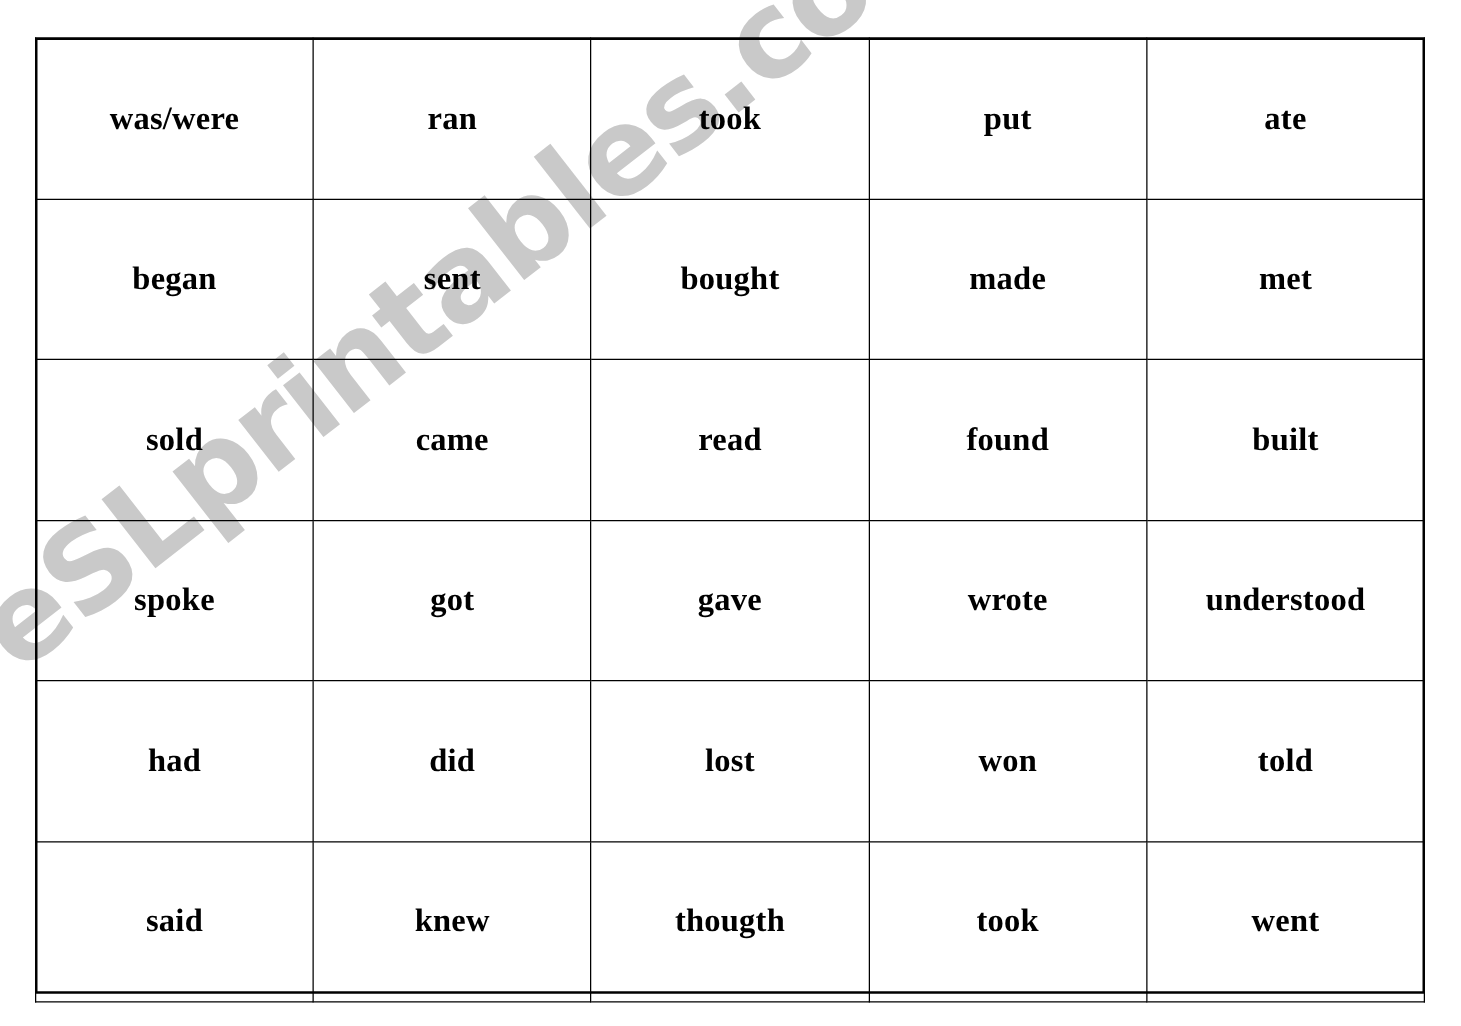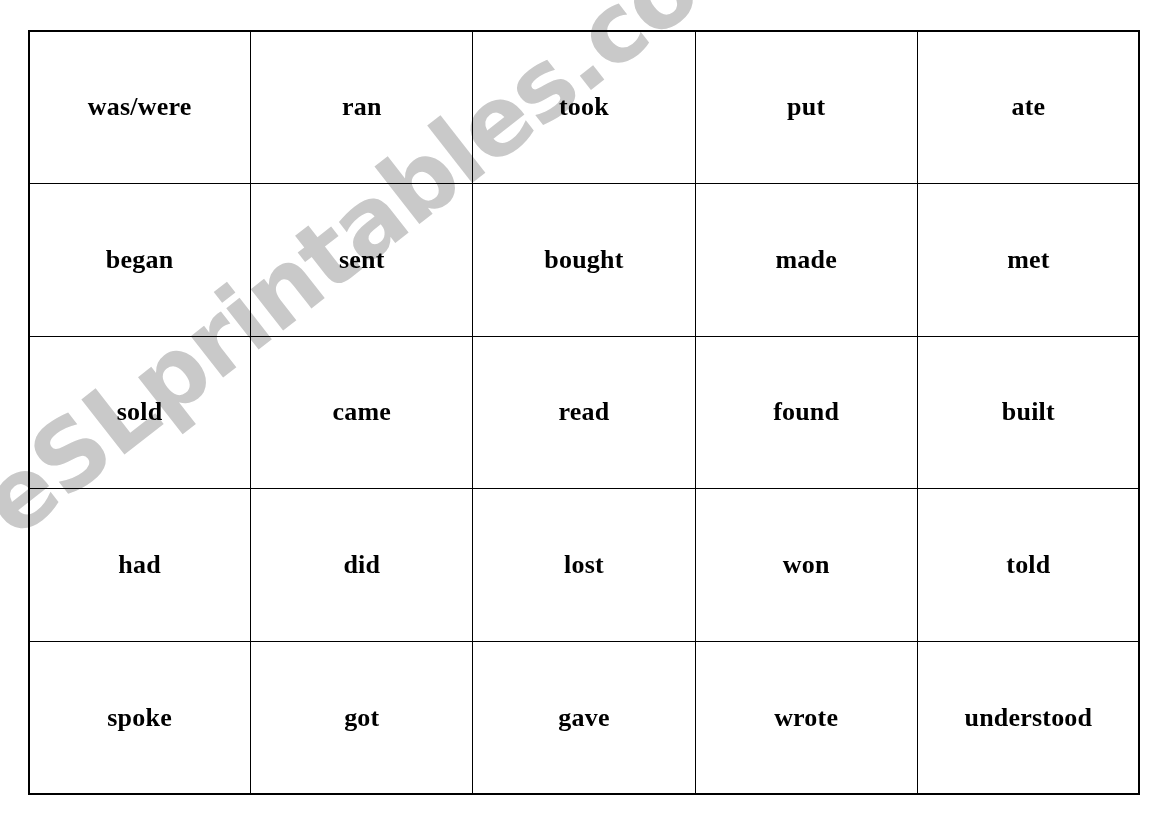--- a/index.html
+++ b/index.html
@@ -134,33 +134,40 @@
 
         <tr>
           <td><span class="cell-text">sold</span></td>
           <td><span class="cell-text">came</span></td>
           <td><span class="cell-text">read</span></td>
           <td><span class="cell-text">found</span></td>
           <td><span class="cell-text">built</span></td>
         </tr>
 
         <tr>
+          <td><span class="cell-text">spoke</span></td>
+          <td><span class="cell-text">got</span></td>
+          <td><span class="cell-text">gave</span></td>
+          <td><span class="cell-text">wrote</span></td>
+          <td><span class="cell-text">understood</span></td>
+        </tr>
+
+        <tr>
           <td><span class="cell-text">had</span></td>
           <td><span class="cell-text">did</span></td>
           <td><span class="cell-text">lost</span></td>
           <td><span class="cell-text">won</span></td>
           <td><span class="cell-text">told</span></td>
         </tr>
 
         <tr>
-          <td><span class="cell-text">spoke</span></td>
-          <td><span class="cell-text">got</span></td>
-          <td><span class="cell-text">gave</span></td>
-          <td><span class="cell-text">wrote</span></td>
-          <td><span class="cell-text">understood</span></td>
+          <td><span class="cell-text">said</span></td>
+          <td><span class="cell-text">knew</span></td>
+          <td><span class="cell-text">thougth</span></td>
+          <td><span class="cell-text">took</span></td>
+          <td><span class="cell-text">went</span></td>
         </tr>
-
 
       </tbody>
     </table>
   </div>
 
 </div>
 
 </body></html>

